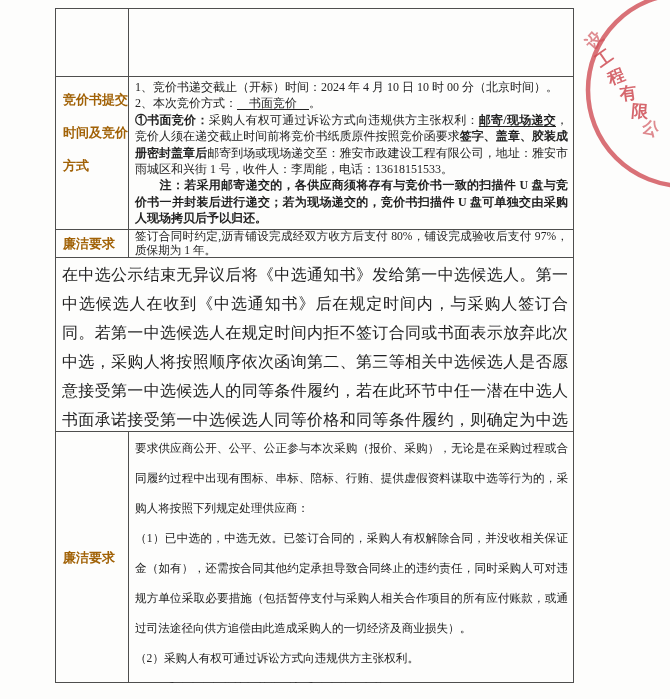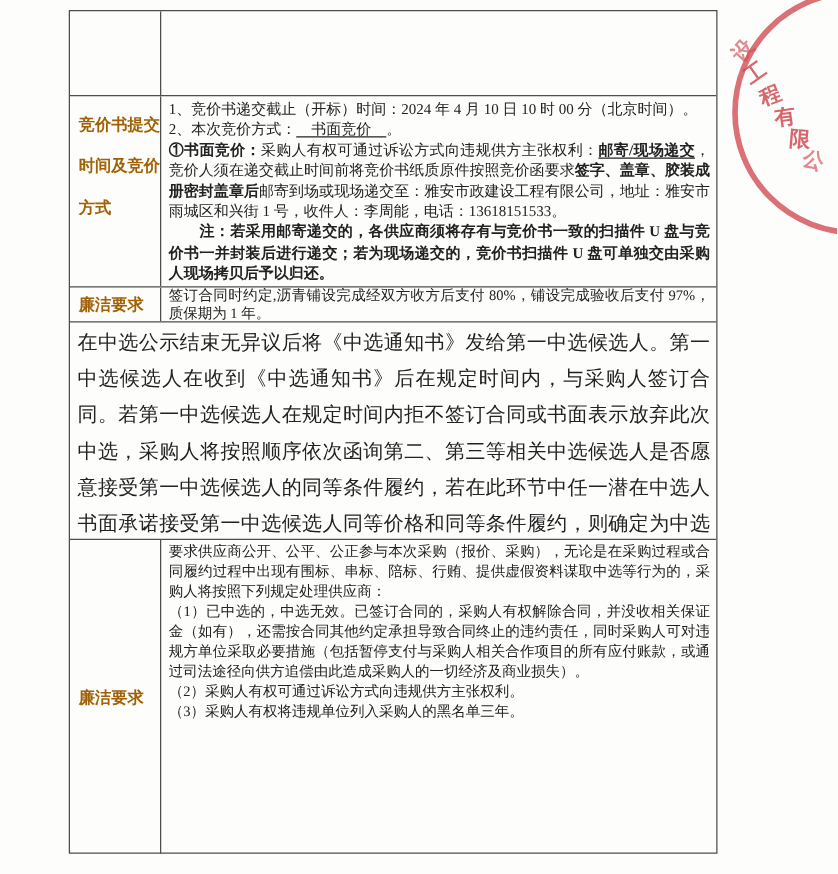--- a/index.html
+++ b/index.html
@@ -32,21 +32,21 @@
   .r1 .lab { padding-top:6px; line-height:33px; }
   .r1 .cell { font-size:12px; line-height:16.4px; }
 
   .r2 .lab { display:flex; align-items:center; line-height:14px; }
   .r2 .cell { font-size:11.6px; line-height:14px; padding-top:0; }
 
   .r3 .lab { padding-top:9px; line-height:29px; }
   .r3 .cell { font-size:16px; line-height:29px; }
 
   .r4 .lab { display:flex; align-items:center; }
-  .r4 .cell { font-size:11.6px; line-height:16px; }
+  .r4 .cell { font-size:11.6px; line-height:30px; }
 
   .b { font-weight:bold; }
   .u { text-decoration:underline; text-underline-offset:2px; }
 
   
   .stamp { position:absolute; left:530px; top:0; width:140px; height:240px; pointer-events:none; }
   .stamp circle { fill:none; stroke:#cf4d55; stroke-width:4.5; opacity:.8; }
   .stamp text {
     fill:#cf4d55; font-size:17px; font-weight:600; opacity:.85;
     font-family:"Liberation Serif","DejaVu Serif",serif; text-anchor:middle;

